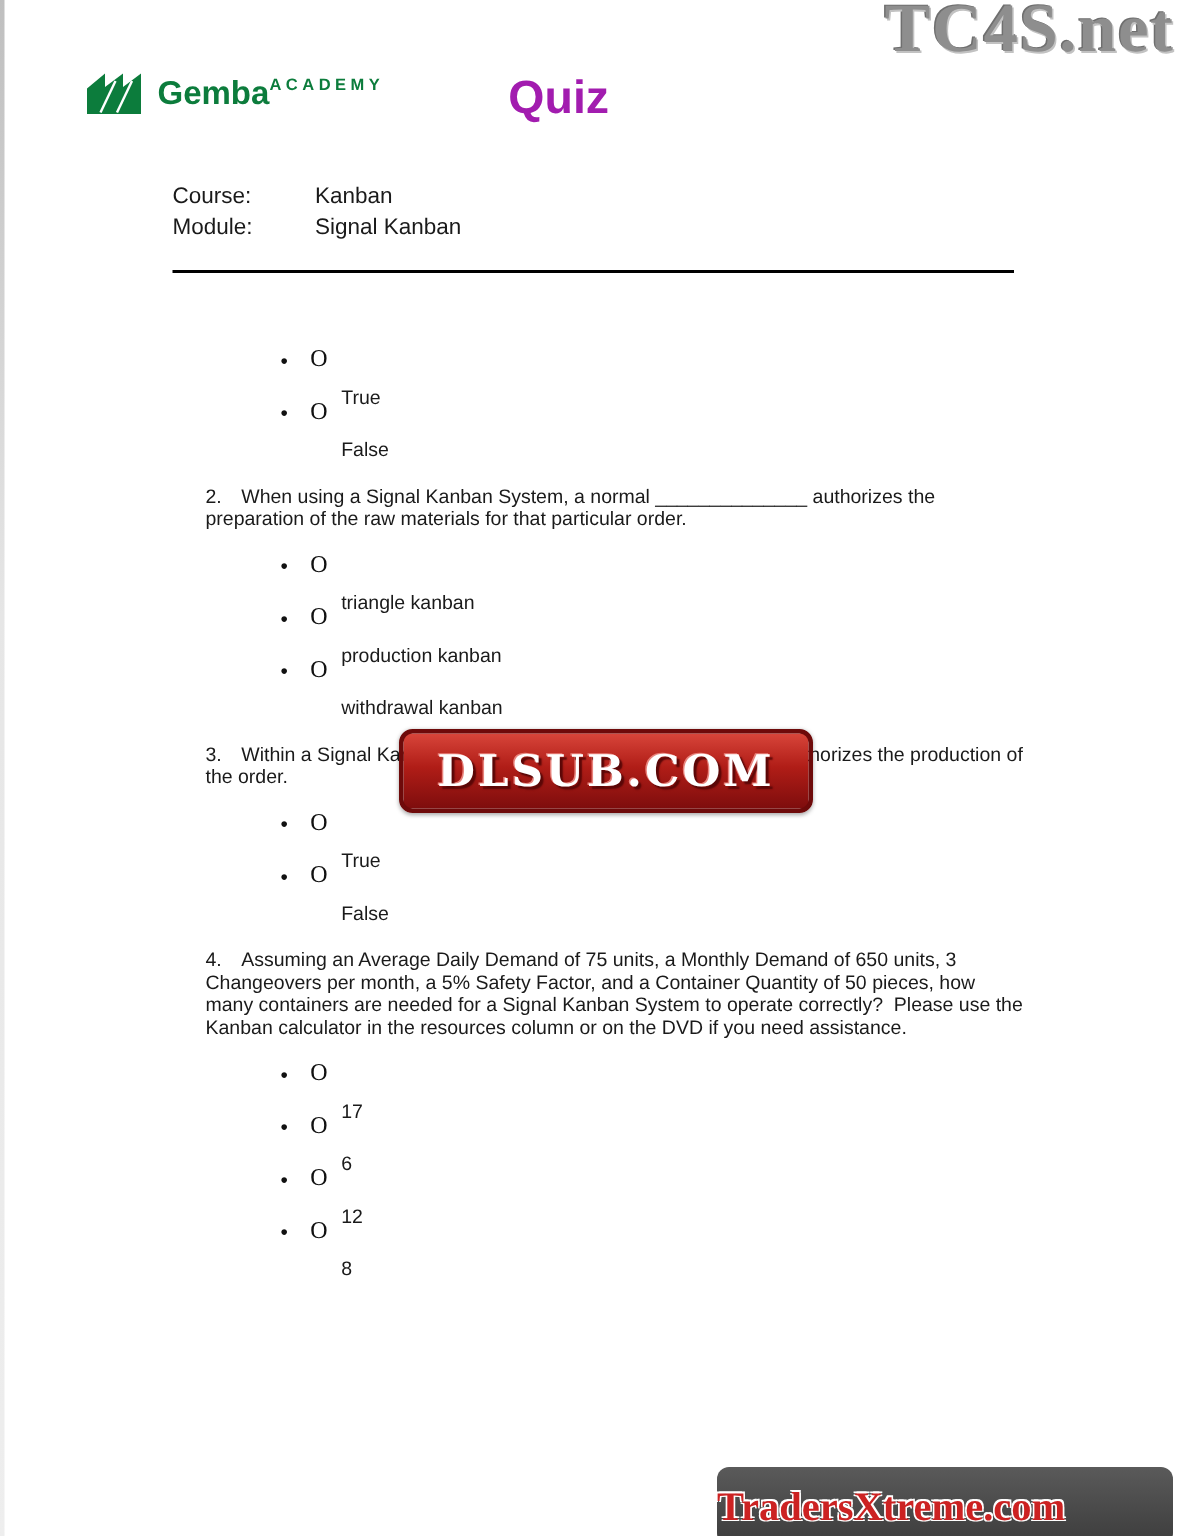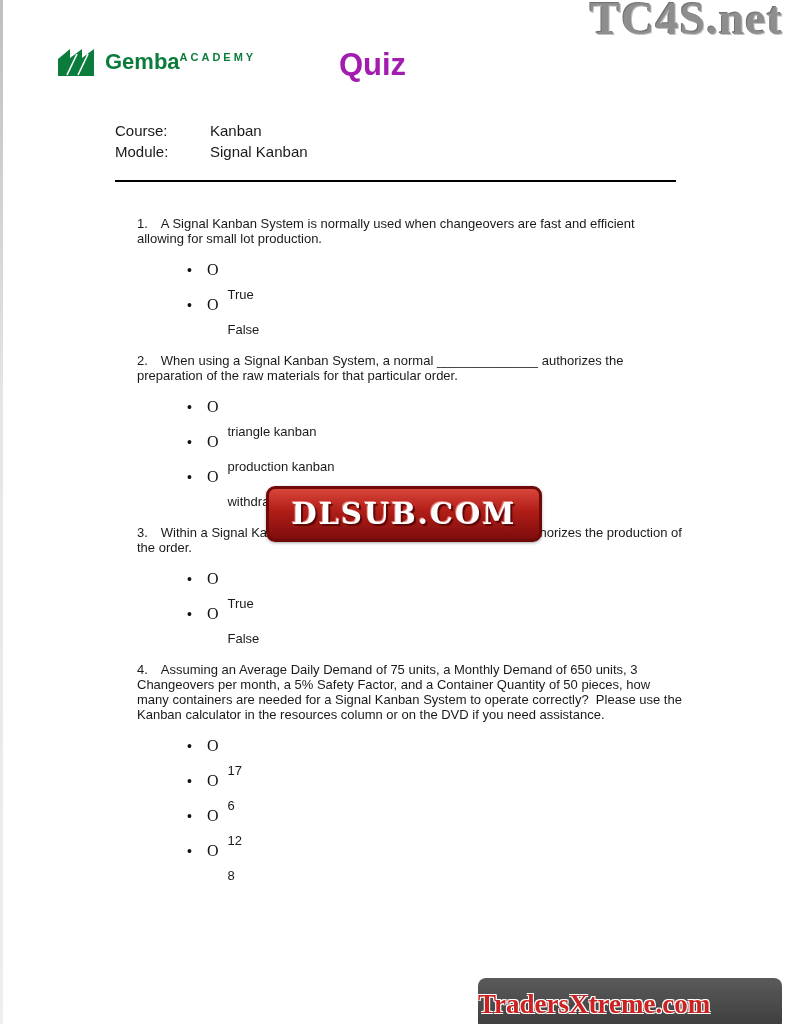--- a/index.html
+++ b/index.html
@@ -167,21 +167,20 @@
     <div class="meta-row">
       <span class="meta-label">Module:</span>
       <span class="meta-value">Signal Kanban</span>
     </div>
   </div>
 
   <div class="rule"></div>
 
   <div class="questions" id="questions">
       <div class="question">
-        <div class="question-text"><span class="qnum">1.</span><span>A Signal Kanban System is normally used when changeovers are fast and efficient allowing for small lot production.</span></div>
         <ul class="options">
           <li class="option">
             <span class="bullet">•</span>
             <span class="radio">O</span>
             <span class="option-label">True</span>
           </li>
           <li class="option">
             <span class="bullet">•</span>
             <span class="radio">O</span>
             <span class="option-label">False</span>

